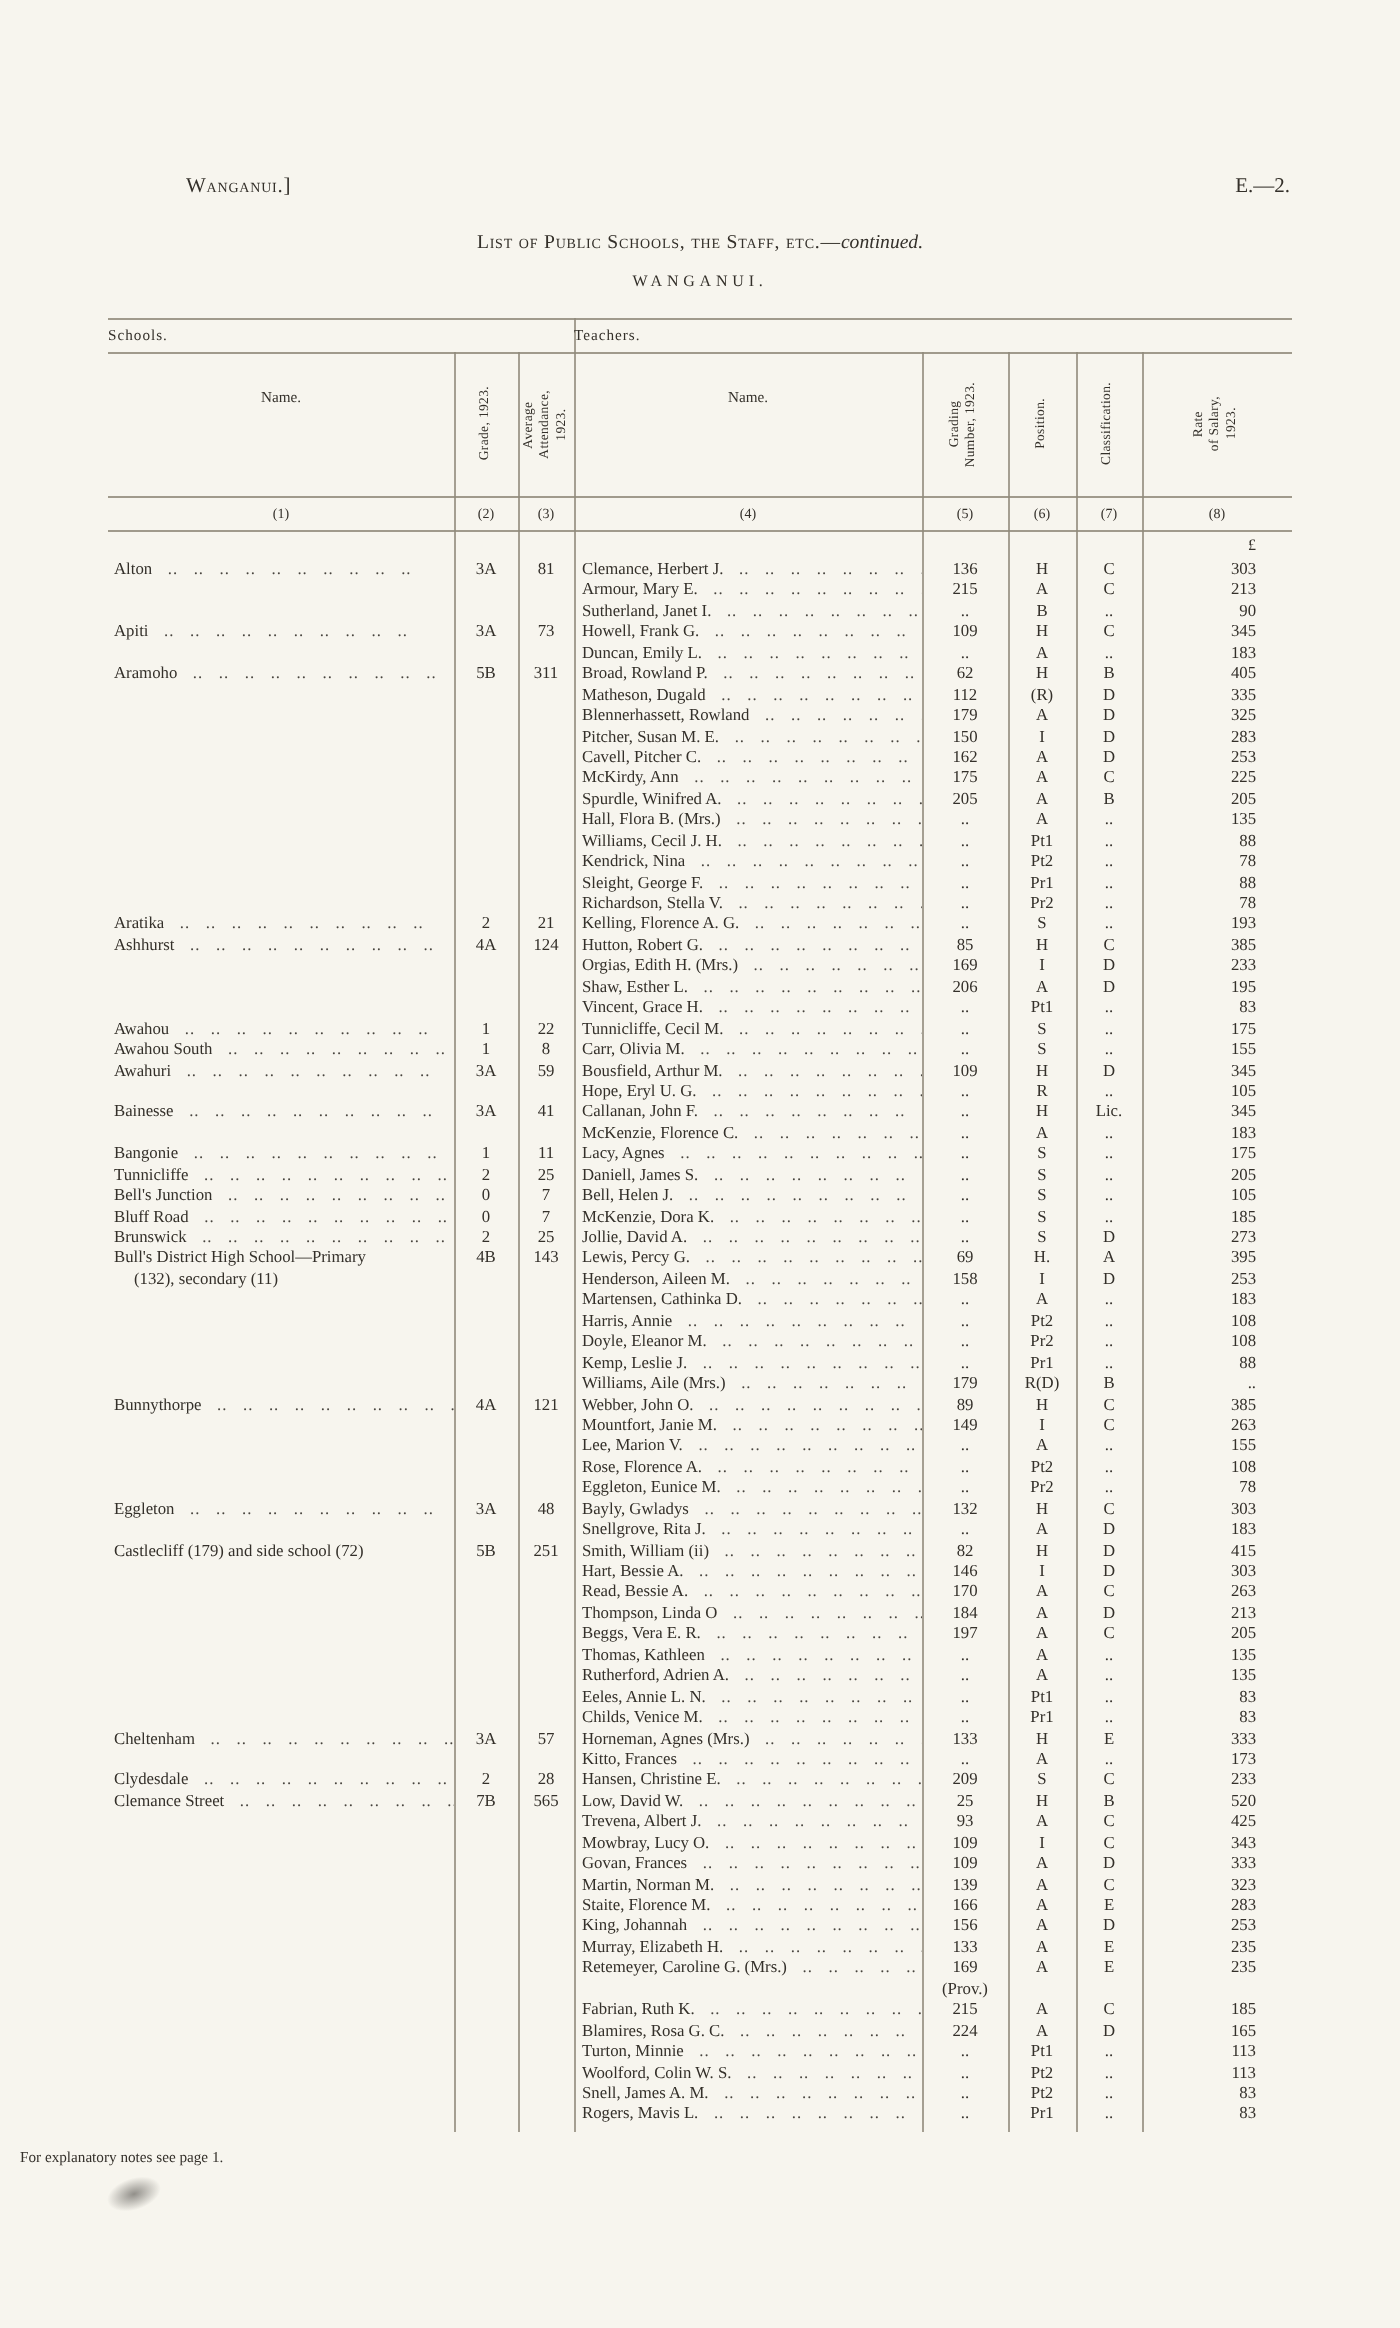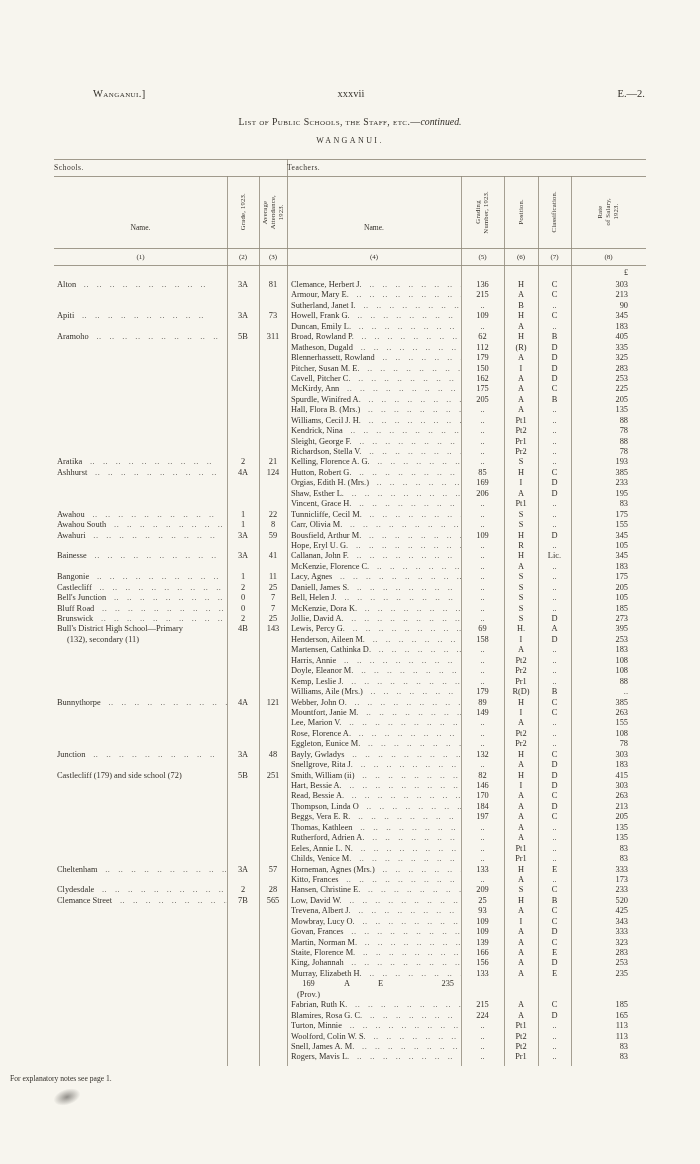--- a/index.html
+++ b/index.html
@@ -20,21 +20,21 @@
   .subtitle{position:absolute;top:136px;left:0;width:700px;text-align:center;font-size:8px;letter-spacing:2.4px;}
   
   .tbl{position:absolute;left:54px;top:159px;width:592px;height:907px;}
   .hrule{position:absolute;left:0;width:592px;height:1px;background:#90897a;opacity:.85;}
   .vrule{position:absolute;width:1px;background:#90897a;opacity:.8;}
   .grp{position:absolute;top:4px;font-size:7.6px;letter-spacing:.5px;}
   
   .x1{left:0;width:173px;} .x2{left:173px;width:32px;} .x3{left:205px;width:28px;}
   .x4{left:233px;width:174px;} .x5{left:407px;width:43px;} .x6{left:450px;width:34px;}
   .x7{left:484px;width:33px;} .x8{left:517px;width:75px;}
-  .hcap{position:absolute;top:32px;height:72px;display:flex;align-items:center;justify-content:center;font-size:7.6px;}
+  .hcap{position:absolute;top:3px;height:72px;display:flex;align-items:center;justify-content:center;font-size:7.6px;}
   .vcap{position:absolute;top:17px;height:72px;display:flex;align-items:center;justify-content:center;}
   .vcap span{writing-mode:vertical-rl;transform:rotate(180deg);white-space:pre-line;font-size:6.7px;line-height:8.2px;text-align:center;letter-spacing:.2px;}
   .cnum{position:absolute;top:90px;height:16px;line-height:16px;text-align:center;font-size:7px;}
   .pound{position:absolute;top:107px;left:517px;width:75px;height:13px;line-height:13px;text-align:right;padding-right:18px;box-sizing:border-box;font-size:8px;}
   
   .rows{position:absolute;top:121px;left:0;width:592px;}
   .row{display:flex;height:10.45px;}
   .row.tall{height:20.9px;}
   .cell{box-sizing:border-box;flex:0 0 auto;overflow:hidden;font-size:8.4px;line-height:10.45px;white-space:nowrap;}
   .c-school{width:173px;padding-left:3px;display:flex;}
@@ -54,21 +54,20 @@
     background:radial-gradient(ellipse at center,rgba(45,42,38,.5),rgba(45,42,38,0) 70%);
     transform:rotate(-18deg);}
 </style>
 </head>
 <body>
 
 <div class="page">
 
   <div class="hdr">
     <span class="l">Wanganui.]</span>
-    <span class="c">xxxvii</span>
     <span class="r">E.—2.</span>
   </div>
 
   <div class="title">
     <span class="sc">List of Public Schools, the Staff, etc.—</span><span class="it">continued.</span>
   </div>
 
   <div class="subtitle">WANGANUI.</div>
 
   <div class="tbl">
@@ -567,21 +566,21 @@
             <span class="txt">Lacy, Agnes</span>
             <span class="leader"></span>
           </div>
           <div class="cell c-num">..</div>
           <div class="cell c-pos">S</div>
           <div class="cell c-cls">..</div>
           <div class="cell c-sal">175</div>
         </div>
         <div class="row">
           <div class="cell c-school">
-            <span class="txt">Castlecliff</span>
+            <span class="txt">Tunnicliffe</span>
             <span class="leader"></span>
           </div>
           <div class="cell c-grade">2</div>
           <div class="cell c-att">25</div>
           <div class="cell c-teacher">
             <span class="txt">Daniell, James S.</span>
             <span class="leader"></span>
           </div>
           <div class="cell c-num">..</div>
           <div class="cell c-pos">S</div>
@@ -812,21 +811,21 @@
             <span class="txt">Eggleton, Eunice M.</span>
             <span class="leader"></span>
           </div>
           <div class="cell c-num">..</div>
           <div class="cell c-pos">Pr2</div>
           <div class="cell c-cls">..</div>
           <div class="cell c-sal">78</div>
         </div>
         <div class="row">
           <div class="cell c-school">
-            <span class="txt">Junction</span>
+            <span class="txt">Eggleton</span>
             <span class="leader"></span>
           </div>
           <div class="cell c-grade">3A</div>
           <div class="cell c-att">48</div>
           <div class="cell c-teacher">
             <span class="txt">Bayly, Gwladys</span>
             <span class="leader"></span>
           </div>
           <div class="cell c-num">132</div>
           <div class="cell c-pos">H</div>
@@ -1150,20 +1149,24 @@
           <div class="cell c-pos">A</div>
           <div class="cell c-cls">E</div>
           <div class="cell c-sal">235</div>
         </div>
         <div class="row tall">
           <div class="cell c-school">
             <span class="txt"></span>
           </div>
           <div class="cell c-grade"></div>
           <div class="cell c-att"></div>
+          <div class="cell c-teacher">
+            <span class="txt">Retemeyer, Caroline G. (Mrs.)</span>
+            <span class="leader"></span>
+          </div>
           <div class="cell c-num">
             <div class="">169</div>
             <div class="">(Prov.)</div>
           </div>
           <div class="cell c-pos">A</div>
           <div class="cell c-cls">E</div>
           <div class="cell c-sal">235</div>
         </div>
         <div class="row">
           <div class="cell c-school">

